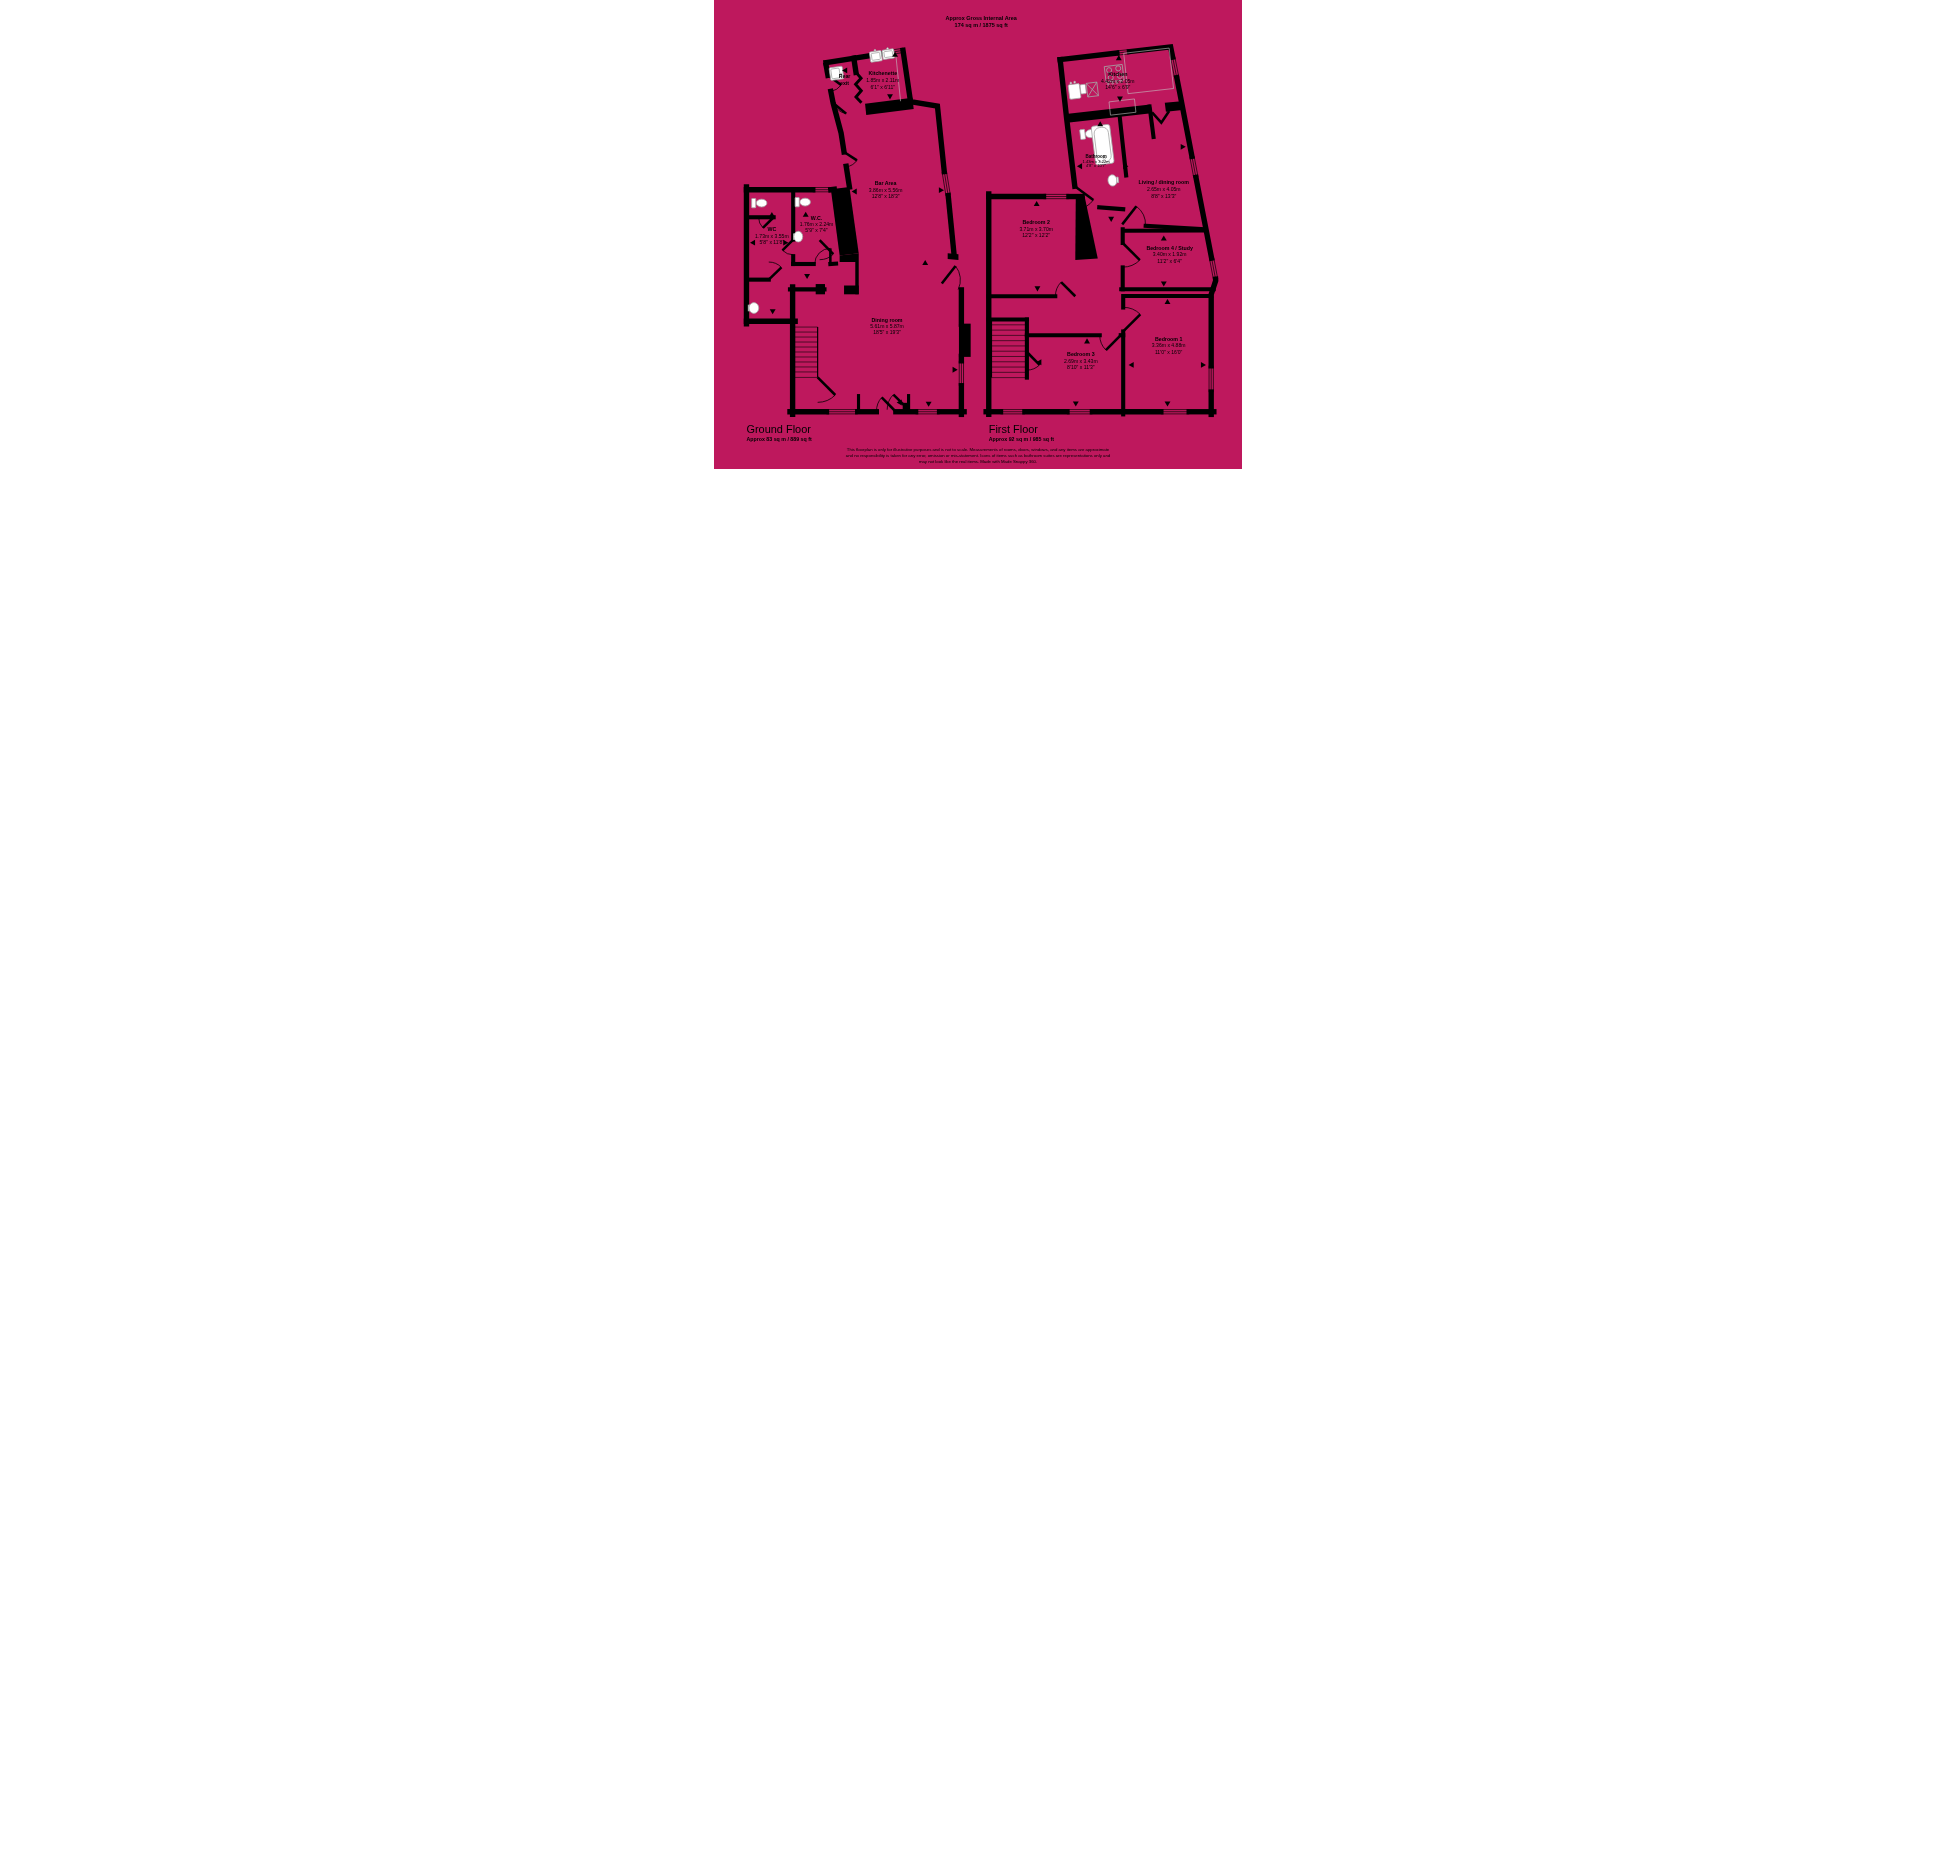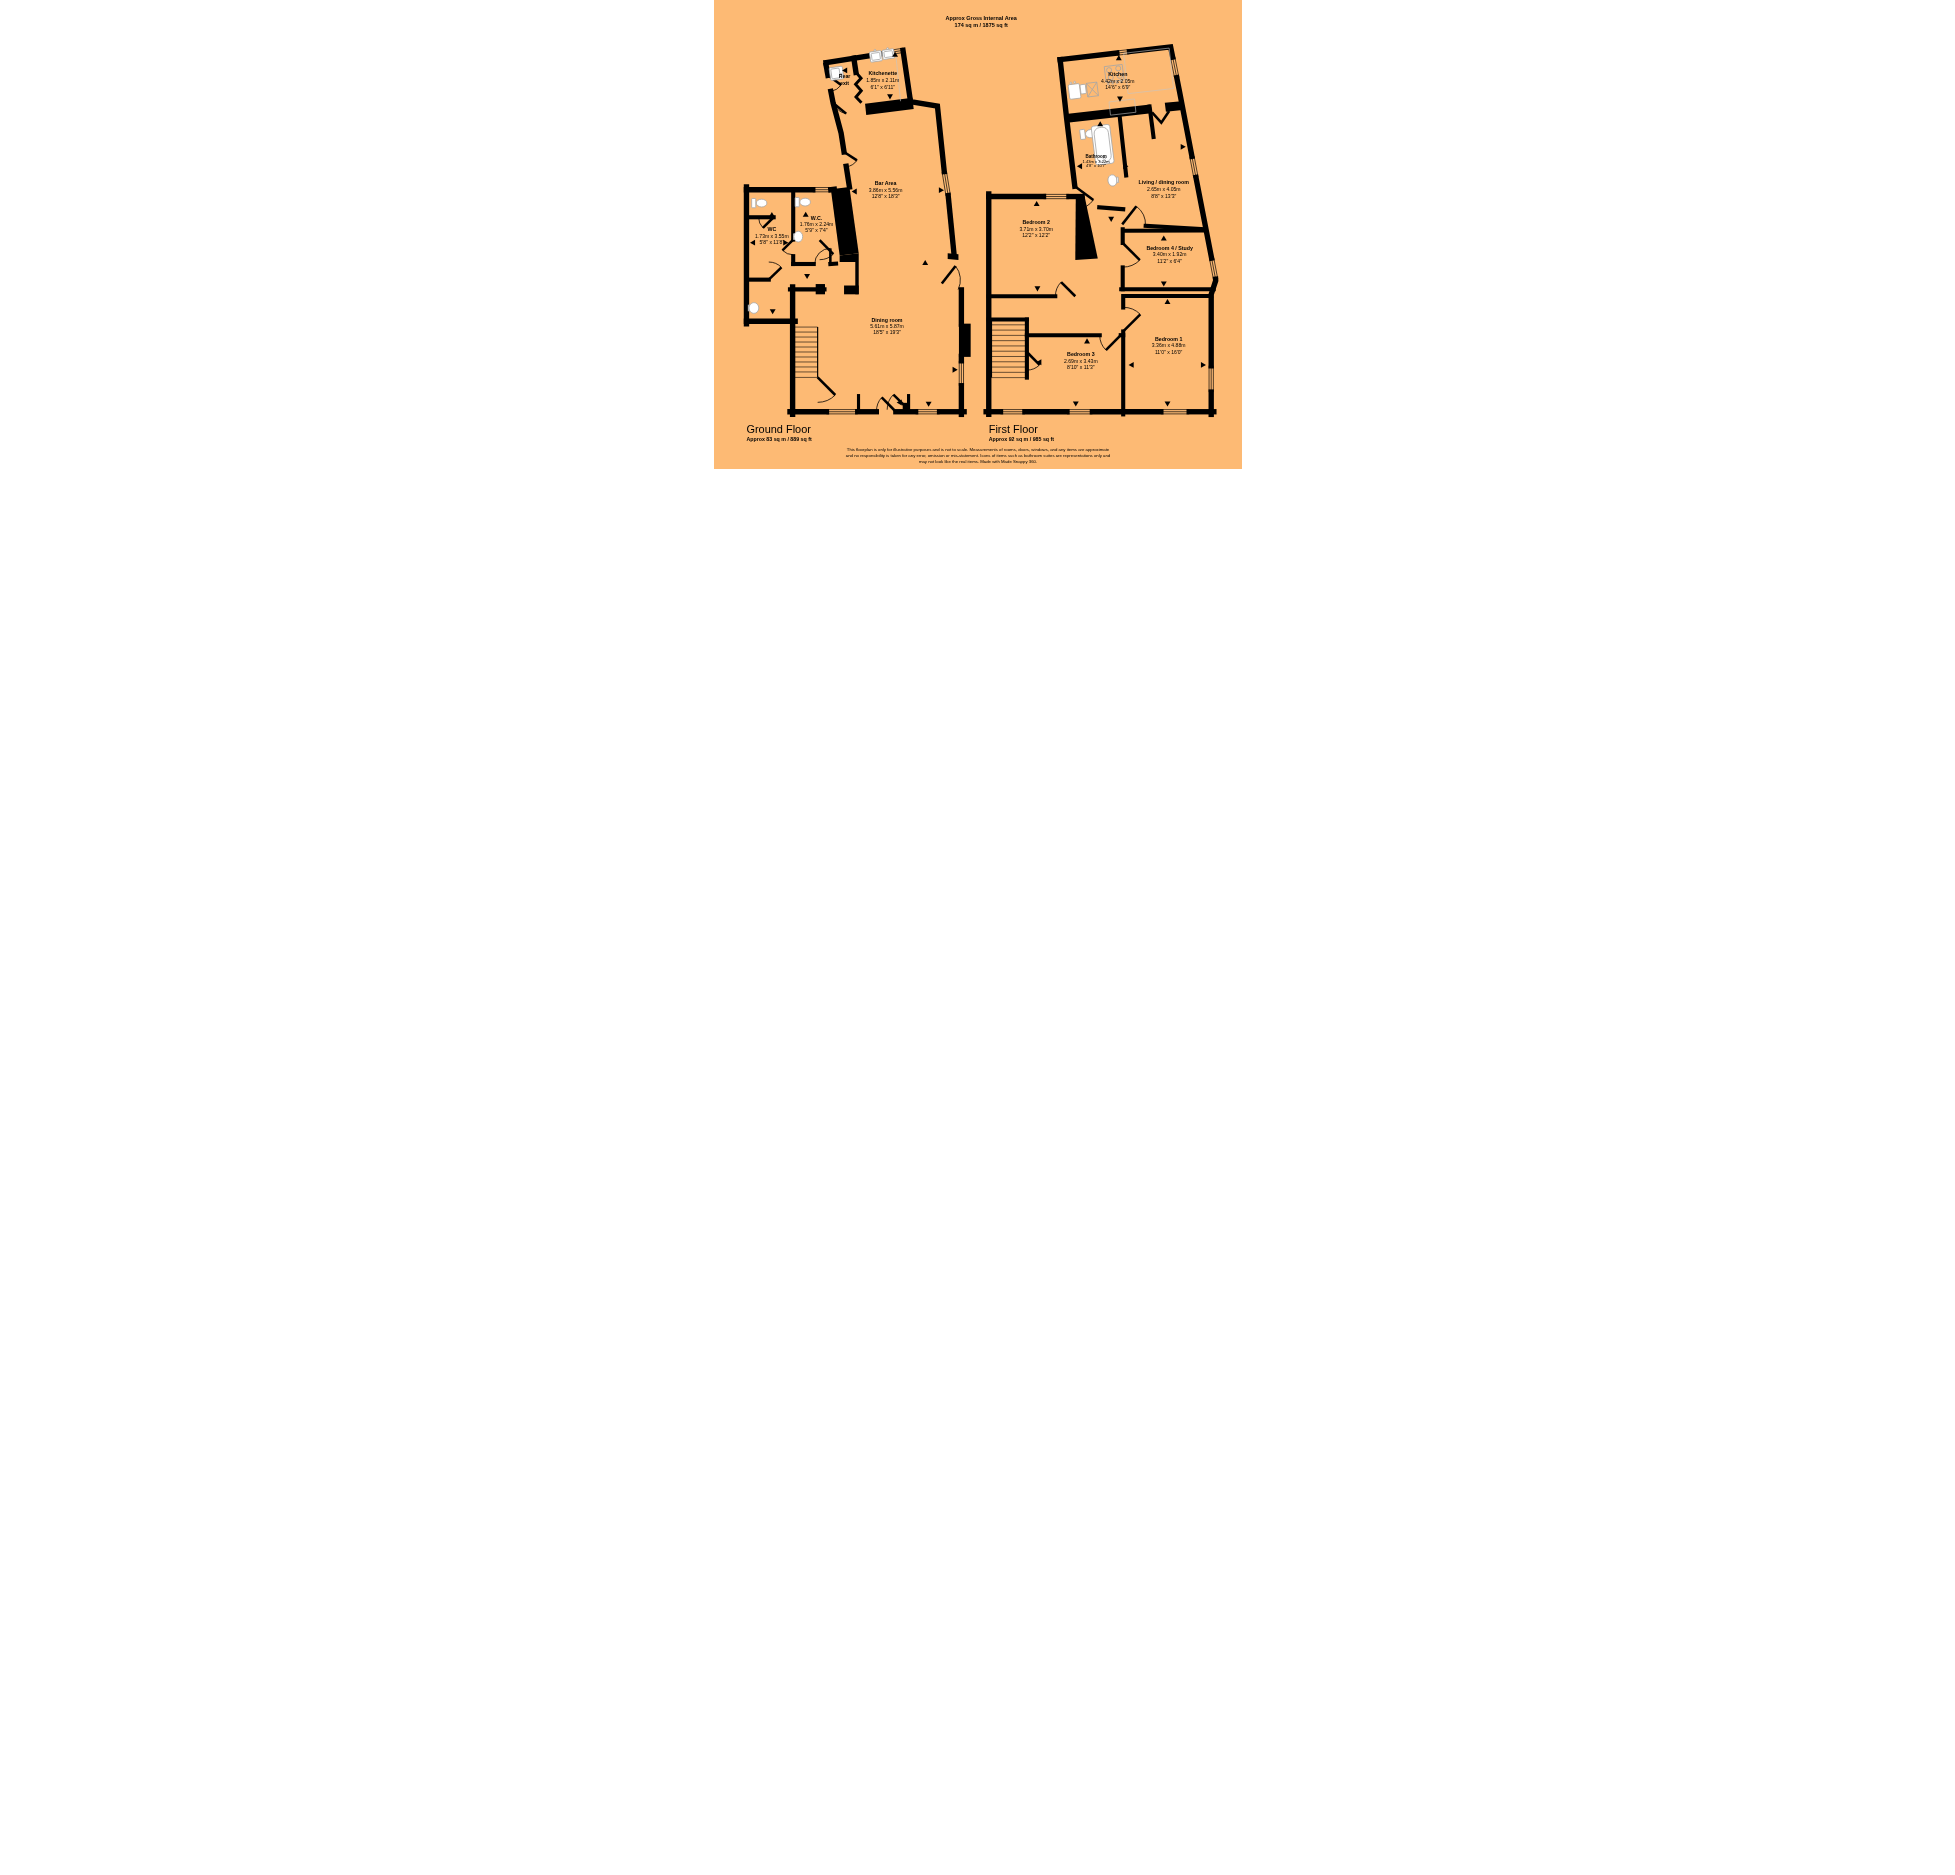--- a/index.html
+++ b/index.html
@@ -1,16 +1,16 @@
 <!DOCTYPE html>
 <html style="font-size:6.3px"><head>
 <meta charset="utf-8">
 <style>
   html,body{margin:0;padding:0;background:#ffffff;}
-  .page{width:528px;margin:0 auto;background:#fdba74;text-decoration:underline;}
+  .page{width:528px;margin:0 auto;background:#be185d;text-decoration:underline;}
   svg{display:block;width:100%;height:auto;}
   text{font-family:"Liberation Sans","DejaVu Sans",sans-serif;fill:#000;}
   .title{font-size:56px;font-weight:bold;}
   .rn{font-size:54px;font-weight:bold;}
   .rd{font-size:52px;}
   .rn-sm{font-size:46px;font-weight:bold;}
   .rd-sm{font-size:42px;}
   .floor{font-size:112px;}
   .floor-area{font-size:54px;font-weight:bold;}
   .disc{font-size:44px;}

